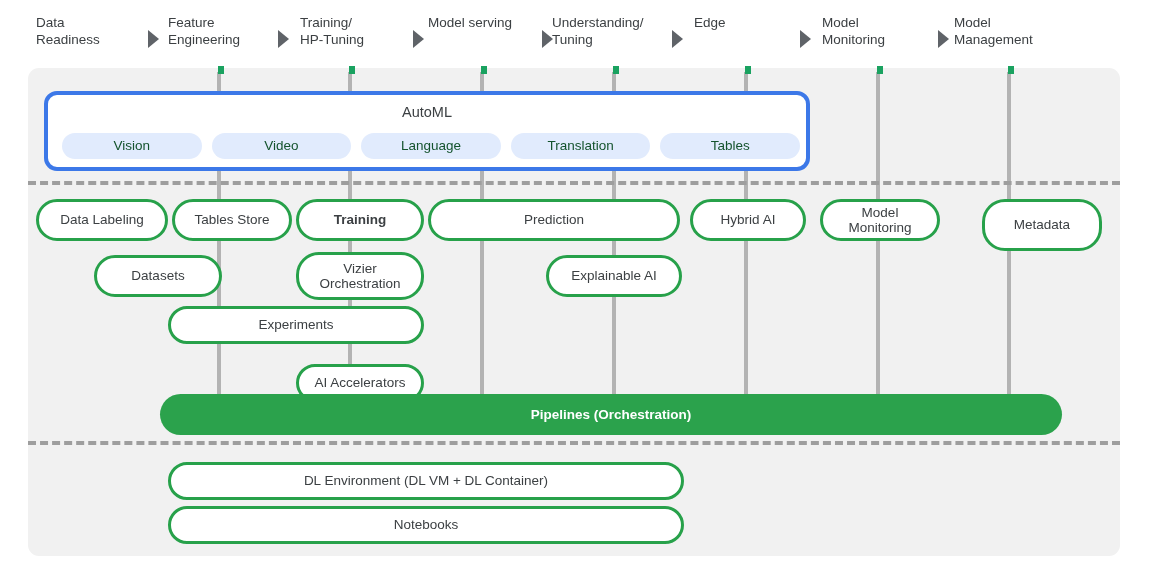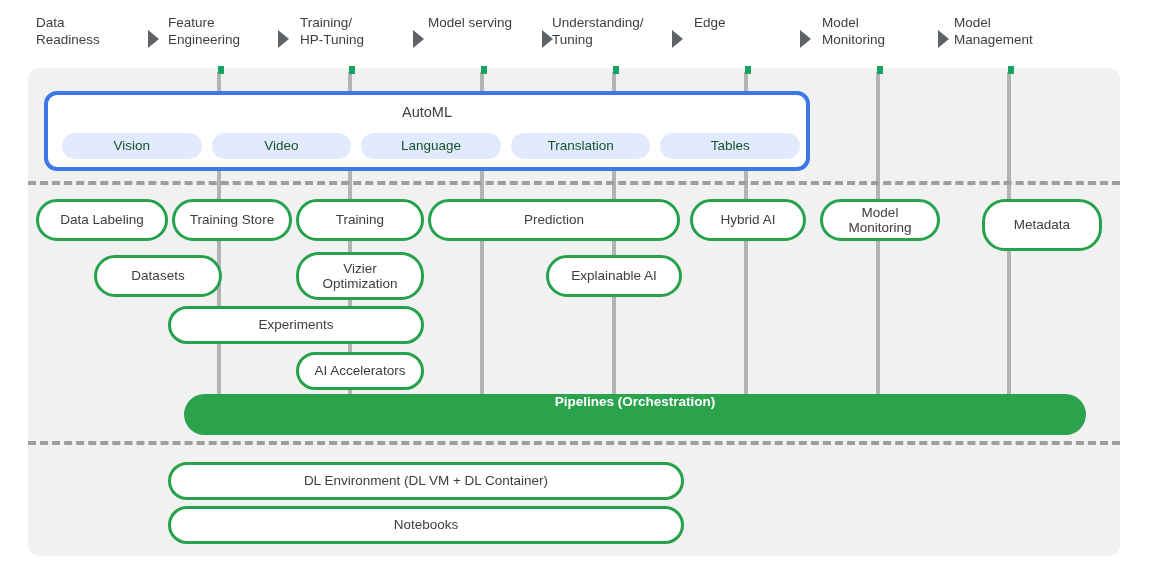--- a/index.html
+++ b/index.html
@@ -123,28 +123,29 @@
     display: flex;
     align-items: center;
     justify-content: center;
     text-align: center;
     white-space: pre-line;
   }
 
   
   #pipelines-bar {
     position: absolute;
-    left: 184px; top: 394px;
+    left: 160px; top: 394px;
     width: 902px; height: 41px;
     background: #2ba24c;
     border-radius: 21px;
     color: #ffffff;
     font-size: 13.5px;
     font-weight: bold;
     display: flex;
+    align-items: center;
     justify-content: center;
   }
 </style>
 </head>
 <body>
 
 <div id="stage">
 
   <div id="phase-strip">
       <div class="phase" style="left: 36px; width: 120px;">Data
@@ -199,33 +200,33 @@
         <div class="automl-pill">Vision</div>
         <div class="automl-pill">Video</div>
         <div class="automl-pill">Language</div>
         <div class="automl-pill">Translation</div>
         <div class="automl-pill">Tables</div>
       </div>
   </div>
 
   <div id="layer-capsules">
       <div class="cap" style="left: 36px; top: 199px; width: 132px; height: 42px;">Data Labeling</div>
-      <div class="cap" style="left: 172px; top: 199px; width: 120px; height: 42px;">Training Store</div>
-      <div class="cap" style="left: 296px; top: 199px; width: 128px; height: 42px;">Training</div>
+      <div class="cap" style="left: 172px; top: 199px; width: 120px; height: 42px;">Tables Store</div>
+      <div class="cap" style="left: 296px; top: 199px; width: 128px; height: 42px; font-weight: bold;">Training</div>
       <div class="cap" style="left: 428px; top: 199px; width: 252px; height: 42px;">Prediction</div>
       <div class="cap" style="left: 690px; top: 199px; width: 116px; height: 42px;">Hybrid AI</div>
       <div class="cap" style="left: 820px; top: 199px; width: 120px; height: 42px;">Model
 Monitoring</div>
       <div class="cap" style="left: 982px; top: 199px; width: 120px; height: 52px;">Metadata</div>
       <div class="cap" style="left: 94px; top: 255px; width: 128px; height: 42px;">Datasets</div>
       <div class="cap" style="left: 296px; top: 252px; width: 128px; height: 48px;">Vizier
-Optimization</div>
+Orchestration</div>
       <div class="cap" style="left: 546px; top: 255px; width: 136px; height: 42px;">Explainable AI</div>
       <div class="cap" style="left: 168px; top: 306px; width: 256px; height: 38px;">Experiments</div>
-      <div class="cap" style="left: 296px; top: 352px; width: 128px; height: 38px;">AI Accelerators</div>
+      <div class="cap" style="left: 296px; top: 364px; width: 128px; height: 38px;">AI Accelerators</div>
       <div class="cap" style="left: 168px; top: 462px; width: 516px; height: 38px;">DL Environment (DL VM + DL Container)</div>
       <div class="cap" style="left: 168px; top: 506px; width: 516px; height: 38px;">Notebooks</div>
     </div>
 
   <div id="pipelines-bar">
     <span>Pipelines (Orchestration)</span>
   </div>
 
 </div>
 

